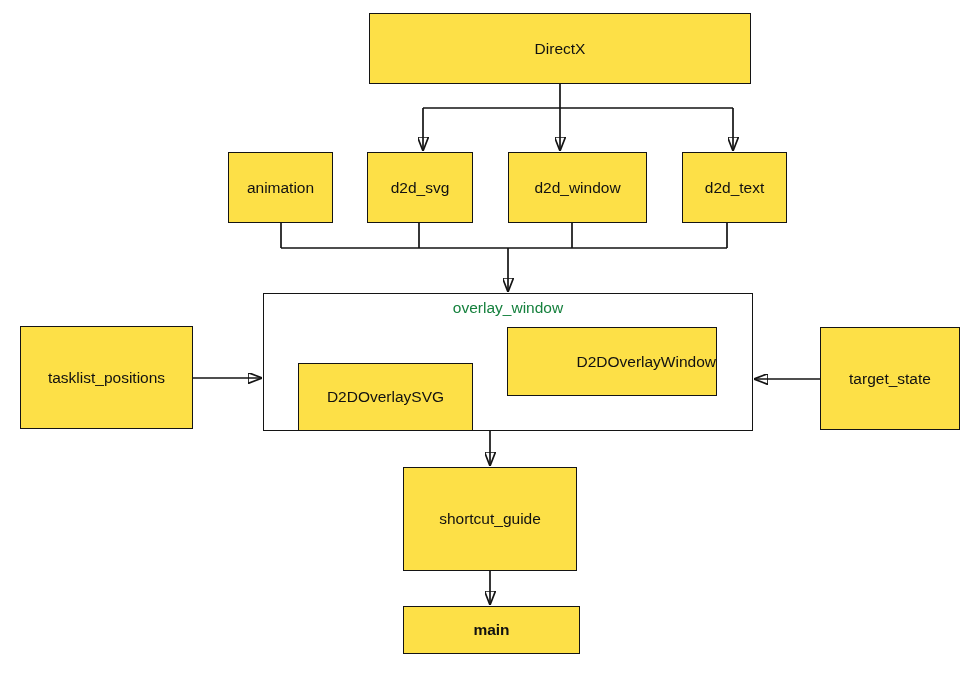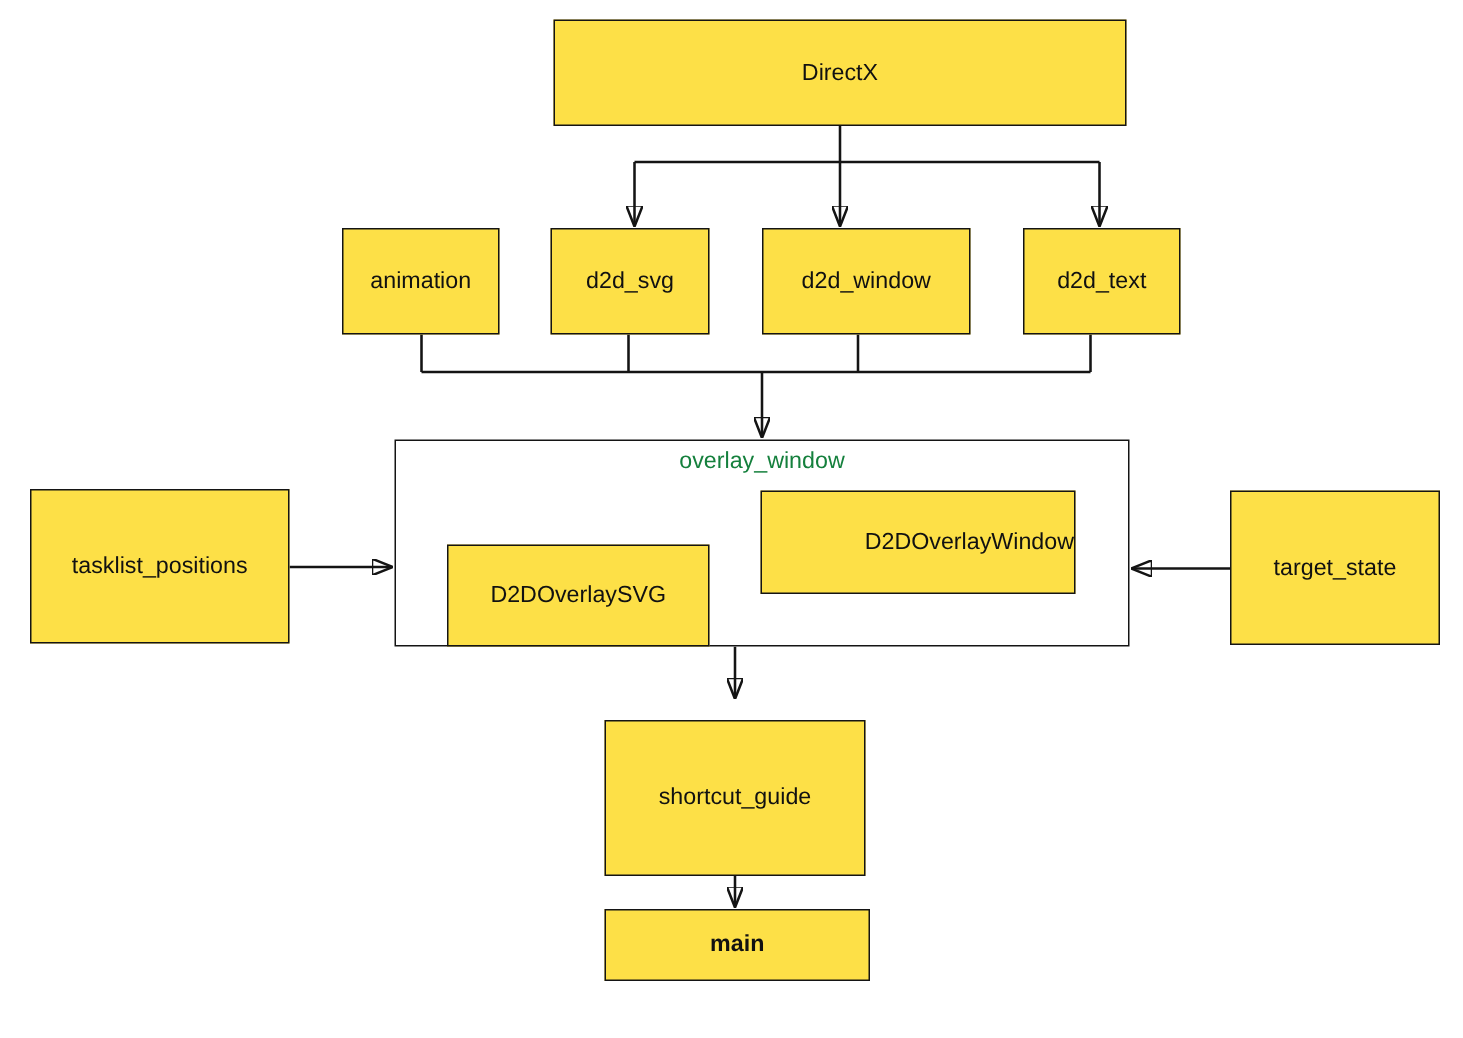--- a/index.html
+++ b/index.html
@@ -102,20 +102,20 @@
     <span>D2DOverlayWindow</span>
   </div>
 
   <div class="node" style="left:20px; top:326px; width:173px; height:103px;">
     <span>tasklist_positions</span>
   </div>
   <div class="node" style="left:820px; top:327px; width:140px; height:103px;align-items:center;">
     <span>target_state</span>
   </div>
 
-  <div class="node" style="left:403px; top:480px; width:174px; height:104px;">
+  <div class="node" style="left:403px; top:467px; width:174px; height:104px;">
     <span>shortcut_guide</span>
   </div>
   <div class="node" style="left:403px; top:606px; width:177px; height:48px;font-weight:bold;">
     <span>main</span>
   </div>
 
 </div>
 
 </body></html>

